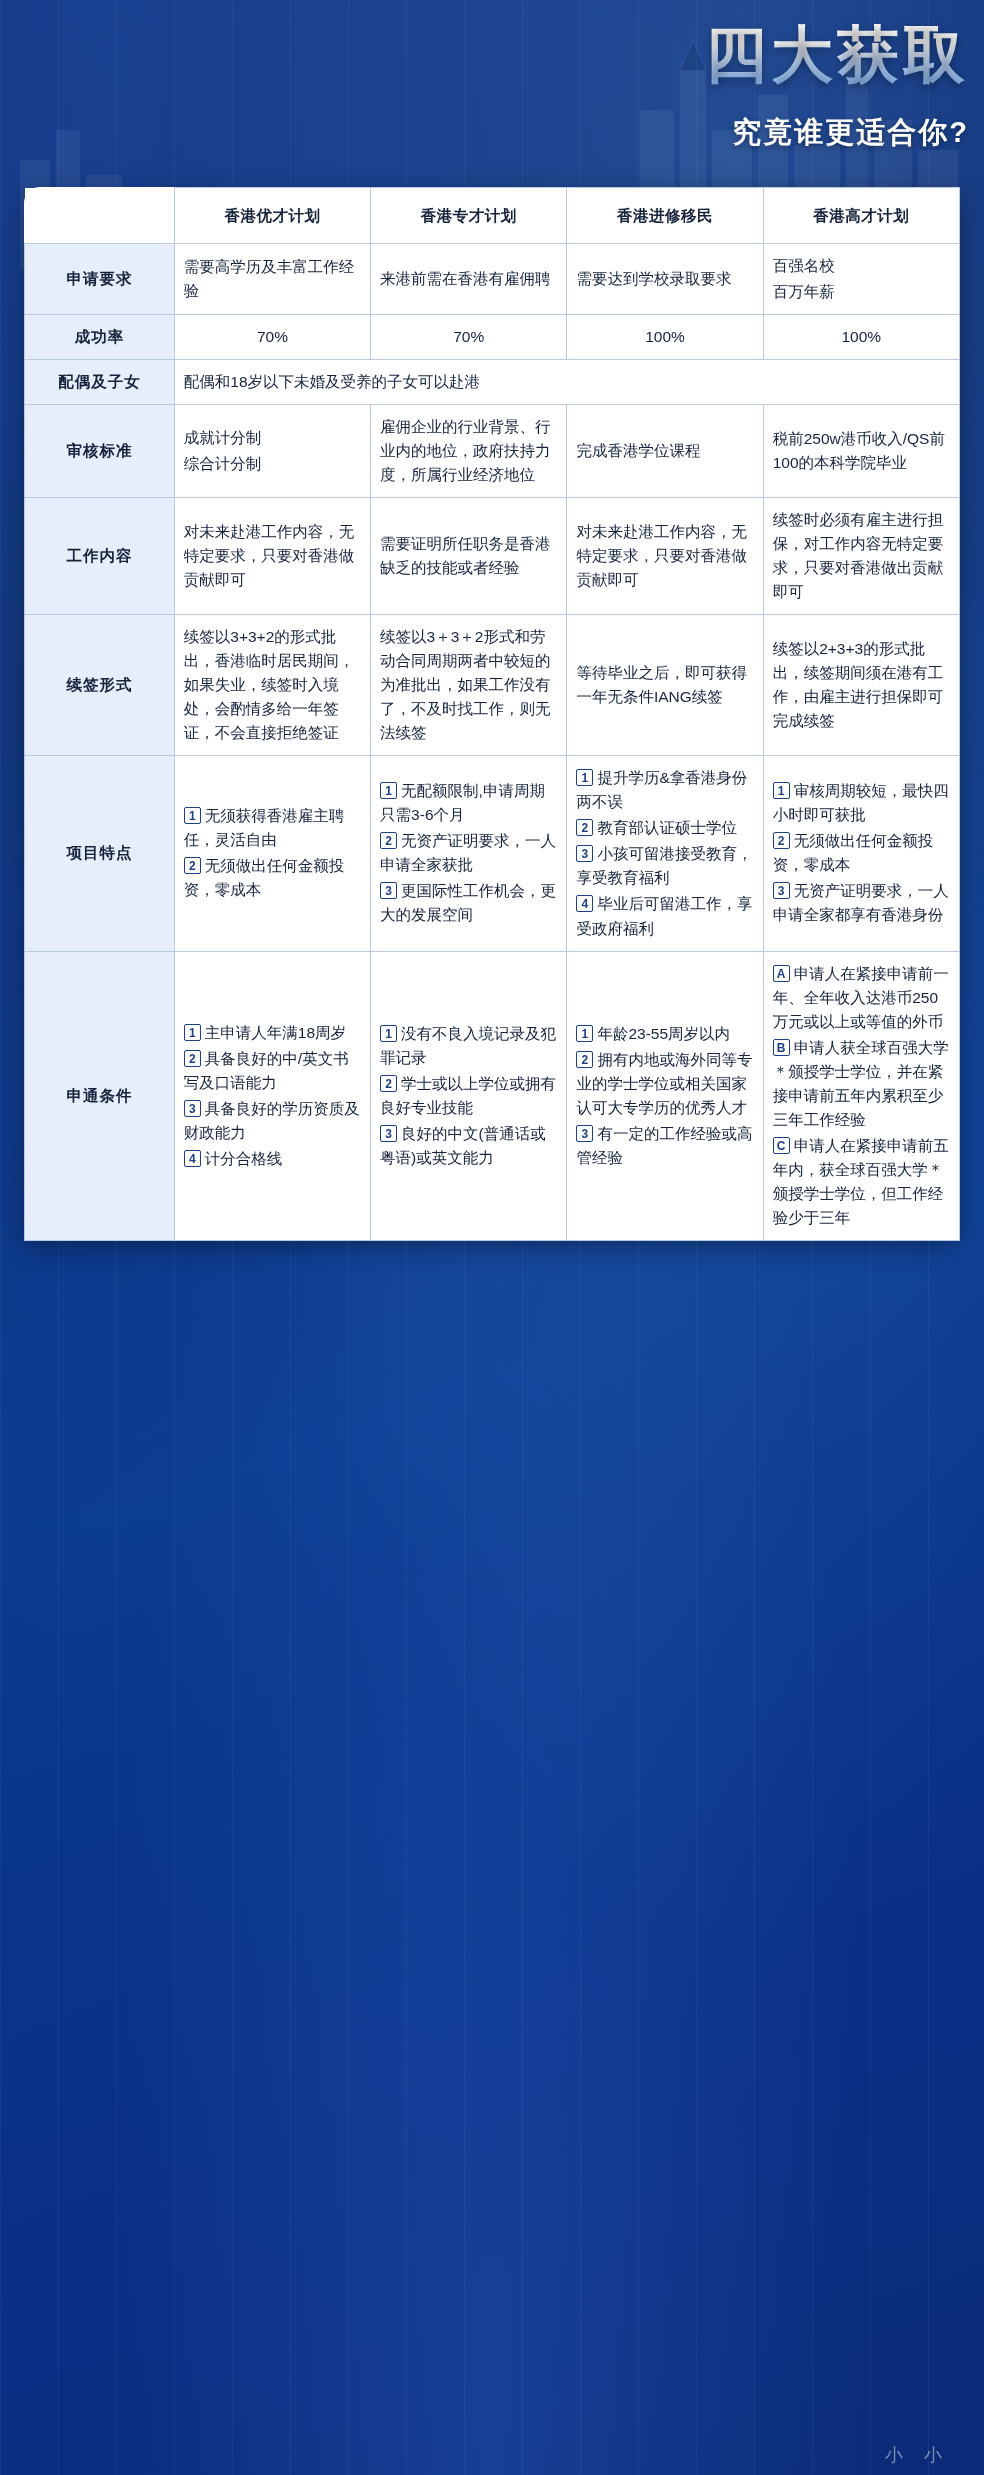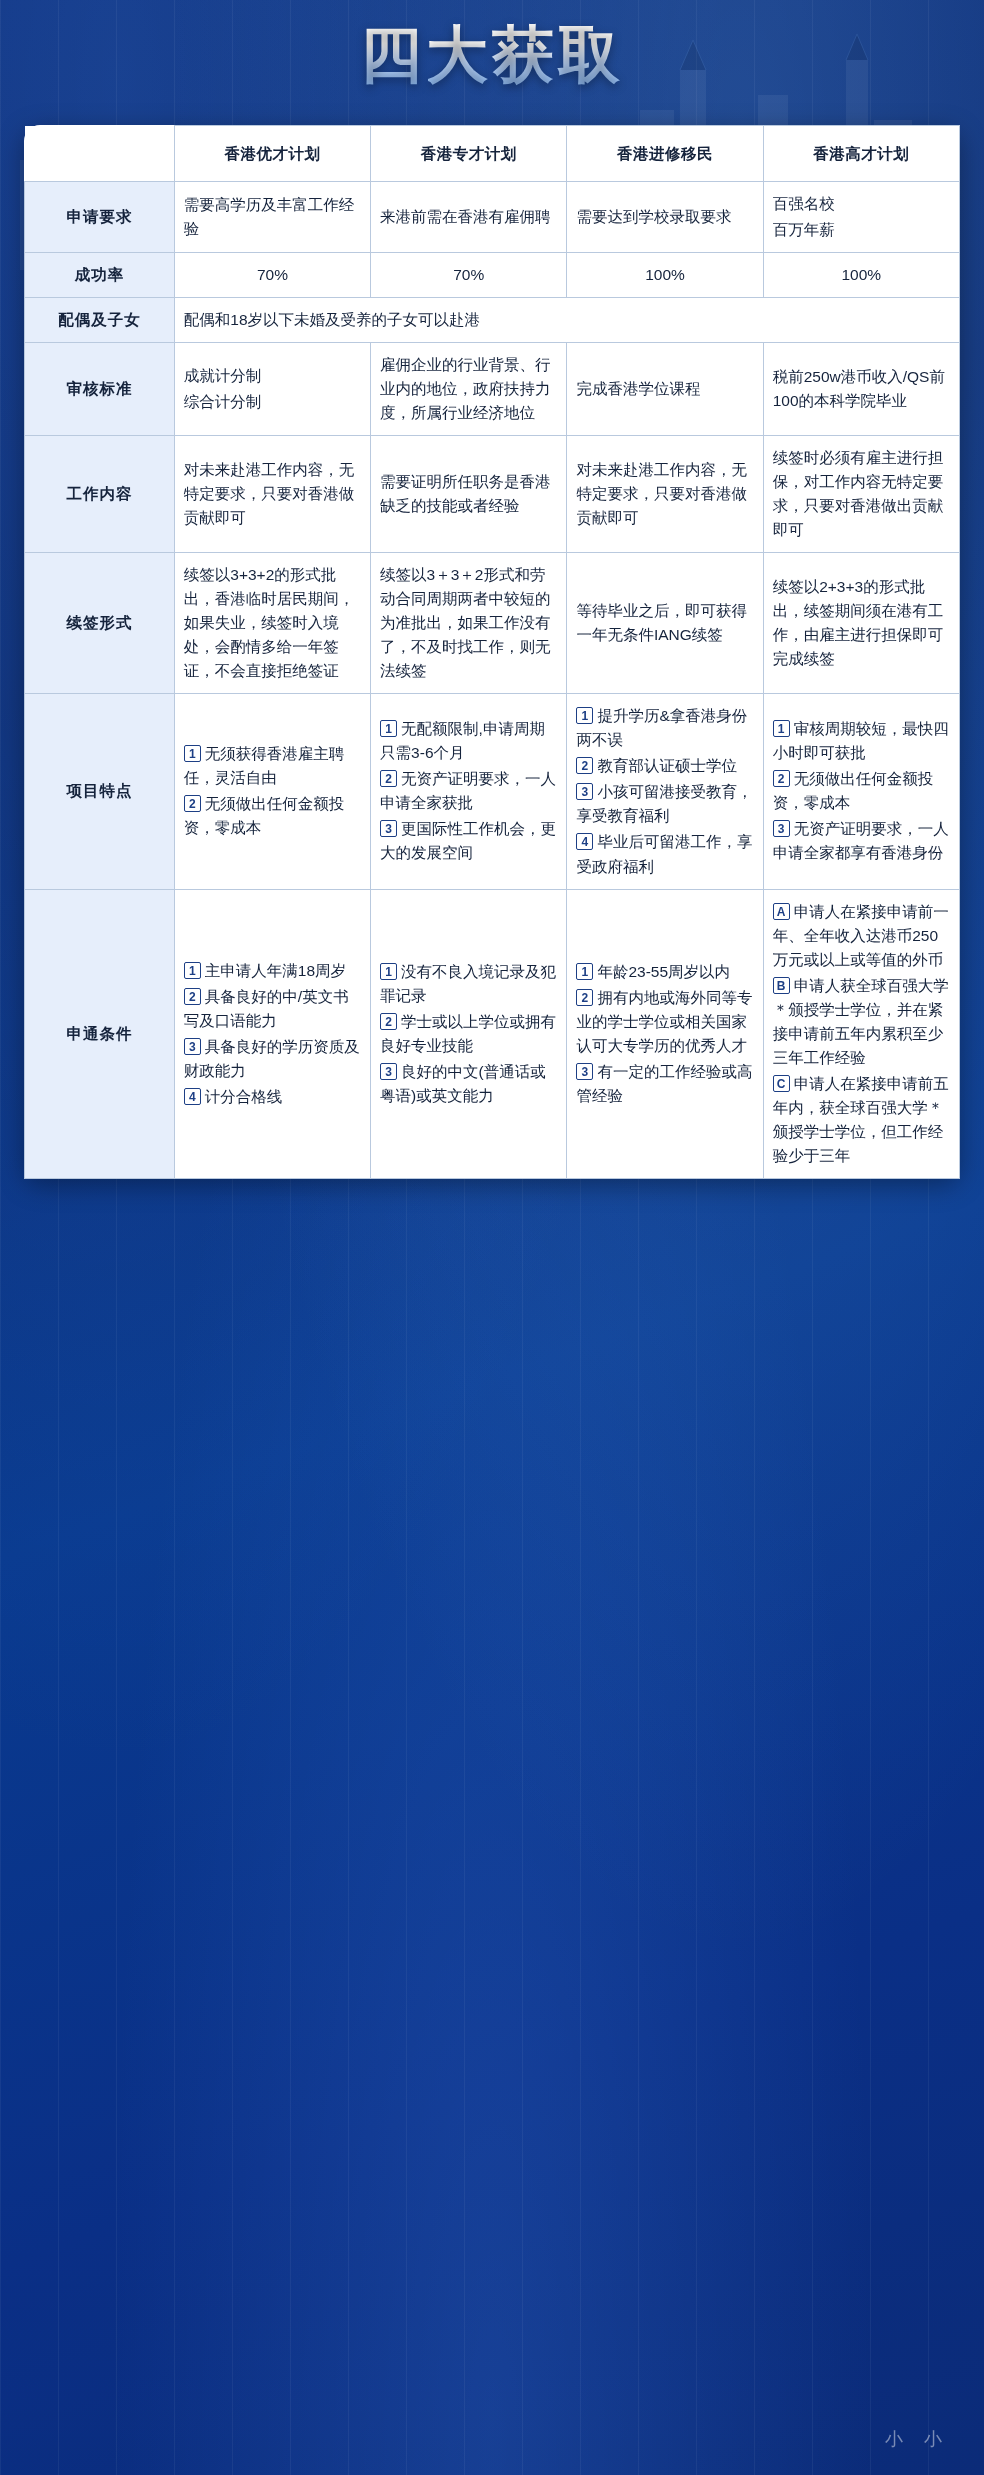--- a/index.html
+++ b/index.html
@@ -25,22 +25,22 @@
   }
   .skyline {
     position: absolute;
     top: 0; left: 0; right: 0;
     height: 270px;
     opacity: 0.38;
     pointer-events: none;
   }
   .header {
     position: relative;
-    padding: 18px 8px 6px;
-    text-align: center;
+    padding: 18px 15px 6px;
+    text-align: right;
   }
   .title-line {
     font-size: 62px;
     font-weight: bold;
     letter-spacing: 4px;
     line-height: 1.18;
     background: linear-gradient(180deg, #ffffff 35%, #bcd8ff 65%, #7fb0ee 100%);
     -webkit-background-clip: text;
     background-clip: text;
     color: transparent;
@@ -116,21 +116,21 @@
     margin-right: 4px;
     vertical-align: 1px;
     font-weight: bold;
   }
   .ln { display: block; margin-bottom: 2px; }
   .ln:last-child { margin-bottom: 0; }
 
   .footer-marks {
     position: absolute;
     right: 34px;
-    bottom: 24px;
+    bottom: 8px;
     color: rgba(255,255,255,0.45);
     font-size: 18px;
     letter-spacing: 8px;
   }
 </style>
 </head>
 <body>
 
 <div class="bg-texture"></div>
 
@@ -149,20 +149,21 @@
     <rect x="86" y="175" width="36" height="95"></rect>
   </g>
   <g stroke="#9fd0ff" stroke-width="1" opacity="0.25">
     <path d="M680 70 L693 40 L706 70"></path>
     <path d="M846 60 L857 34 L868 60"></path>
   </g>
 </svg>
 
 <div class="header">
   <div class="title-line">四大获取</div>
+  <div class="subtitle">究竟谁更适合你?</div>
 </div>
 
 <div class="table-wrap">
   <table class="matrix">
     <colgroup>
       <col class="rowhead">
         <col class="c1">
         <col class="c2">
         <col class="c3">
         <col class="c4">

